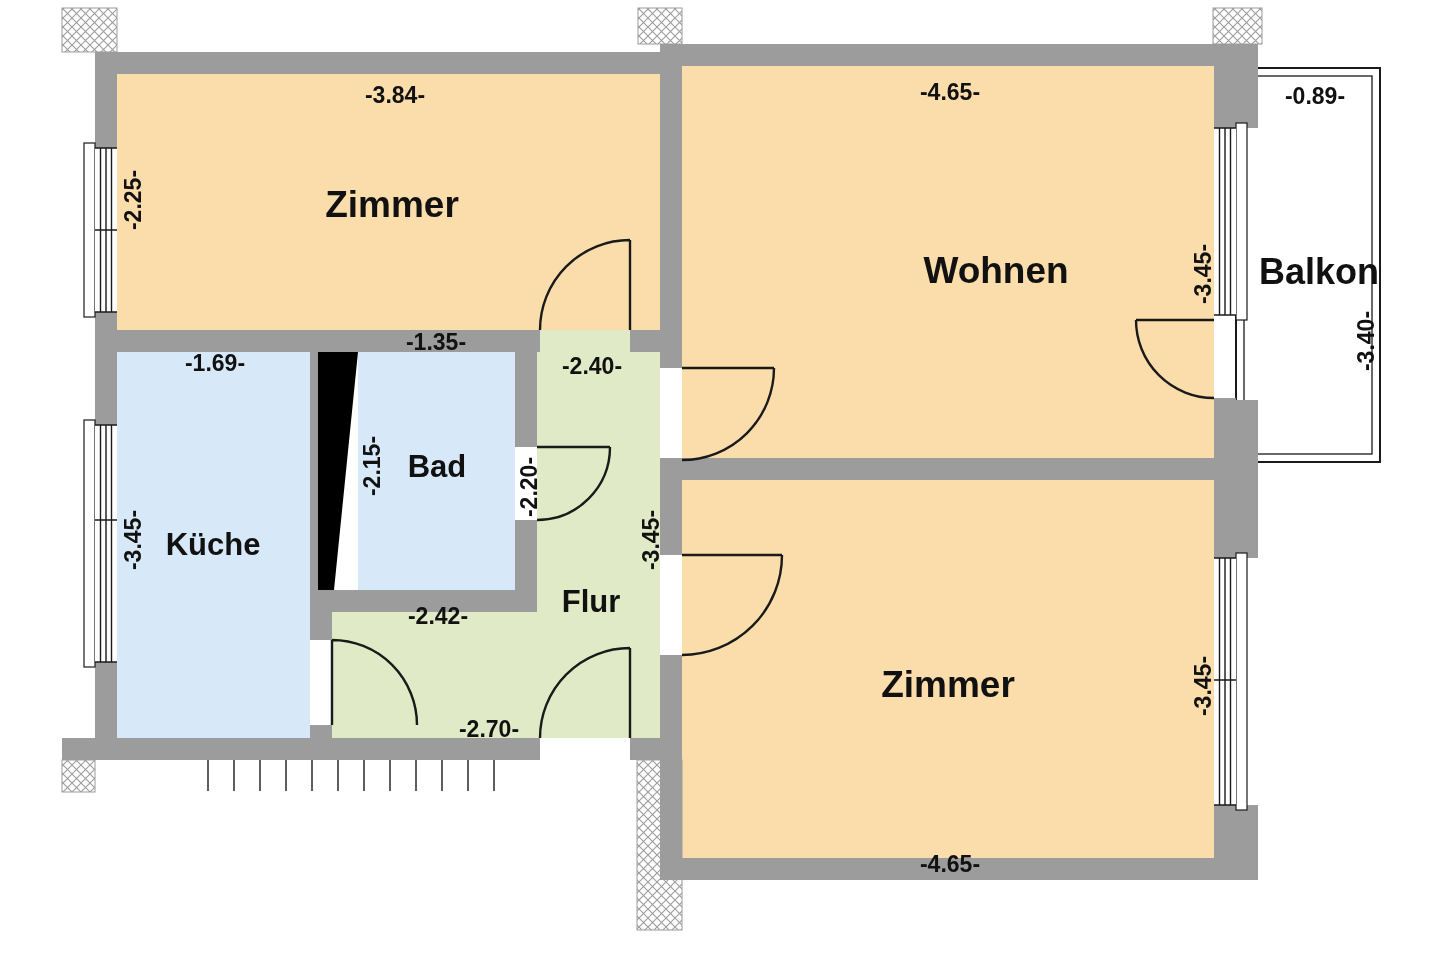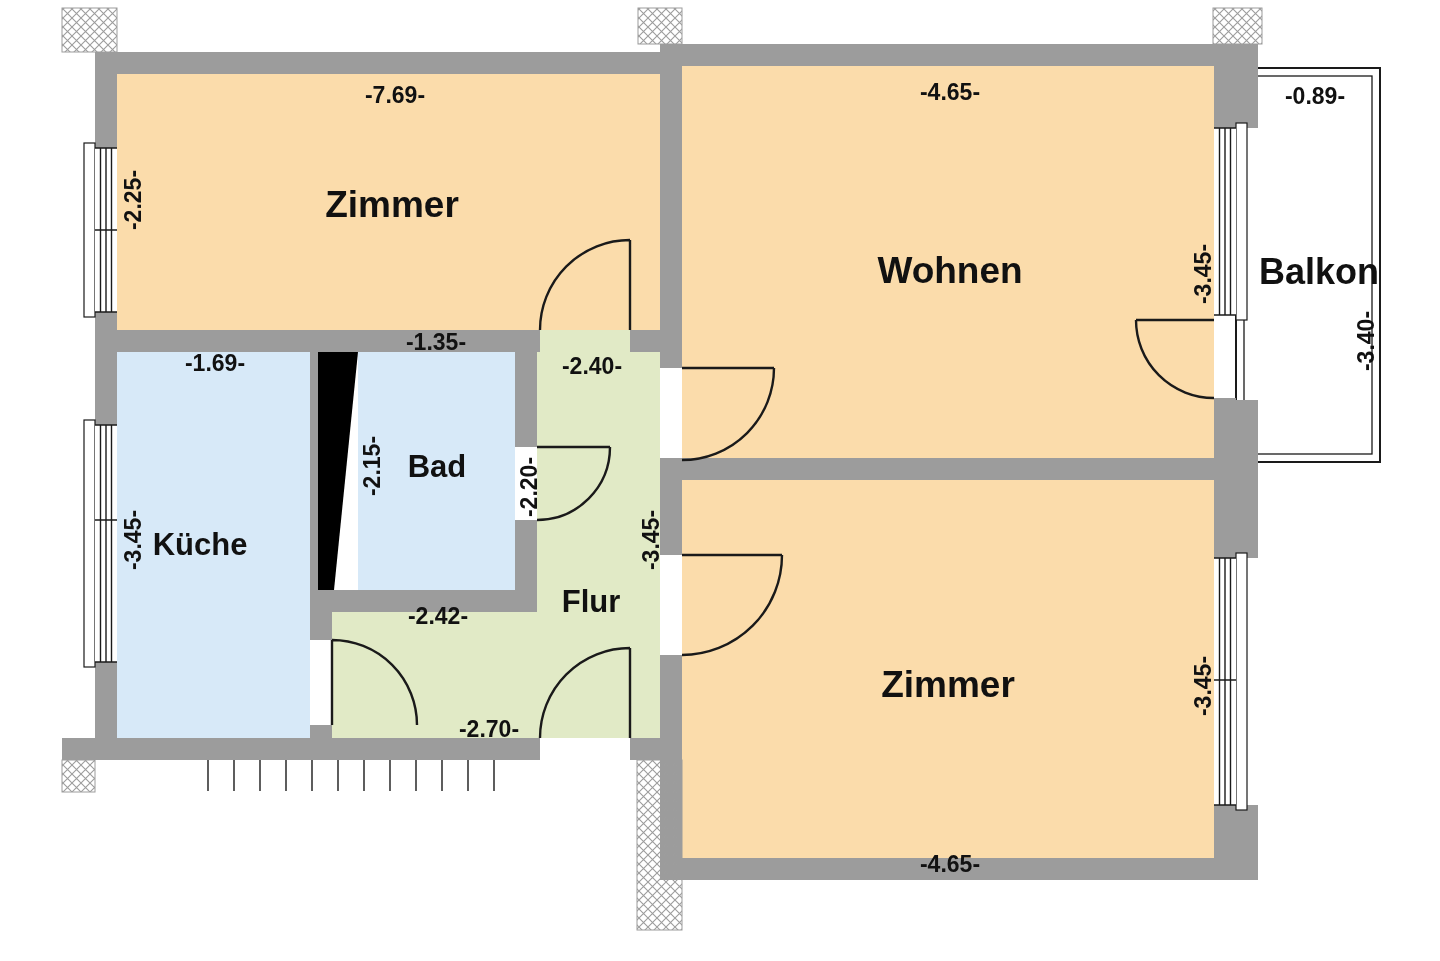--- a/index.html
+++ b/index.html
@@ -137,28 +137,28 @@
 
       <path class="door" d="M630,738 V648 M540,738 A90,90 0 0 1 630,648"></path>
     </g>
 
     <g>
       <path class="ln" d="M208,760 V791 M234,760 V791 M260,760 V791 M286,760 V791 M312,760 V791 M338,760 V791 M364,760 V791 M390,760 V791 M416,760 V791 M442,760 V791 M468,760 V791 M494,760 V791"></path>
     </g>
   </svg>
 
   <div class="lbl room-label" style="left:392px;top:205px;">Zimmer</div>
-  <div class="lbl room-label" style="left:950px;top:271px;">Wohnen</div>
+  <div class="lbl room-label" style="left:996px;top:271px;">Wohnen</div>
   <div class="lbl room-label small" style="left:1319px;top:272px;">Balkon</div>
-  <div class="lbl room-label mid" style="left:200px;top:545px;">Küche</div>
+  <div class="lbl room-label mid" style="left:213px;top:545px;">Küche</div>
   <div class="lbl room-label mid" style="left:437px;top:467px;">Bad</div>
   <div class="lbl room-label mid" style="left:591px;top:602px;text-align:right;">Flur</div>
   <div class="lbl room-label" style="left:948px;top:685px;">Zimmer</div>
 
-  <div class="lbl dim" style="left:395px;top:95px;">-7.69-</div>
+  <div class="lbl dim" style="left:395px;top:95px;">-3.84-</div>
   <div class="lbl dim" style="left:950px;top:92px;">-4.65-</div>
   <div class="lbl dim" style="left:1315px;top:96px;">-0.89-</div>
   <div class="lbl dim" style="left:215px;top:363px;">-1.69-</div>
   <div class="lbl dim" style="left:436px;top:342px;">-1.35-</div>
   <div class="lbl dim" style="left:592px;top:366px;">-2.40-</div>
   <div class="lbl dim" style="left:438px;top:616px;">-2.42-</div>
   <div class="lbl dim" style="left:489px;top:729px;">-2.70-</div>
   <div class="lbl dim" style="left:950px;top:864px;">-4.65-</div>
 
   <div class="lbl dim v" style="left:133px;top:200px;">-2.25-</div>

